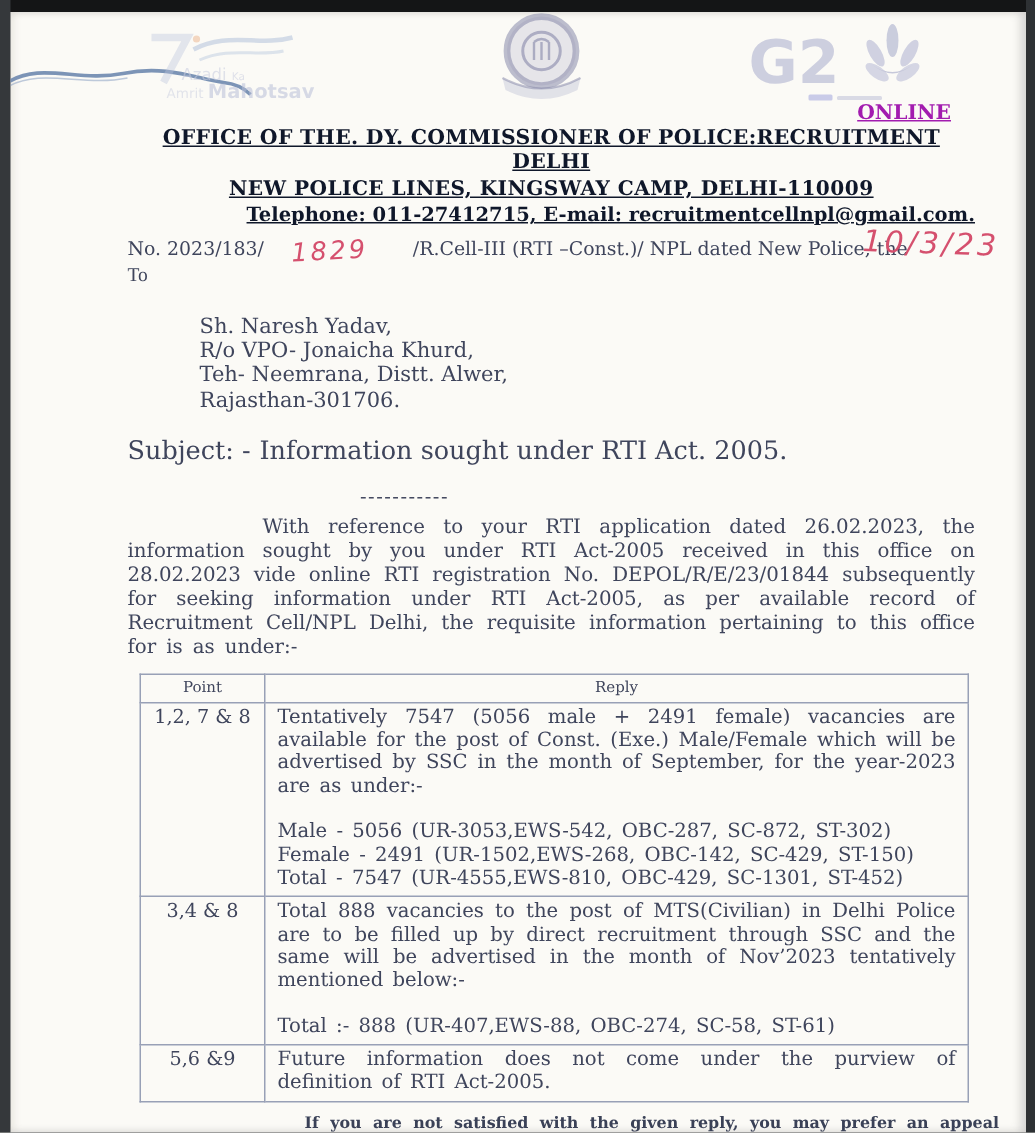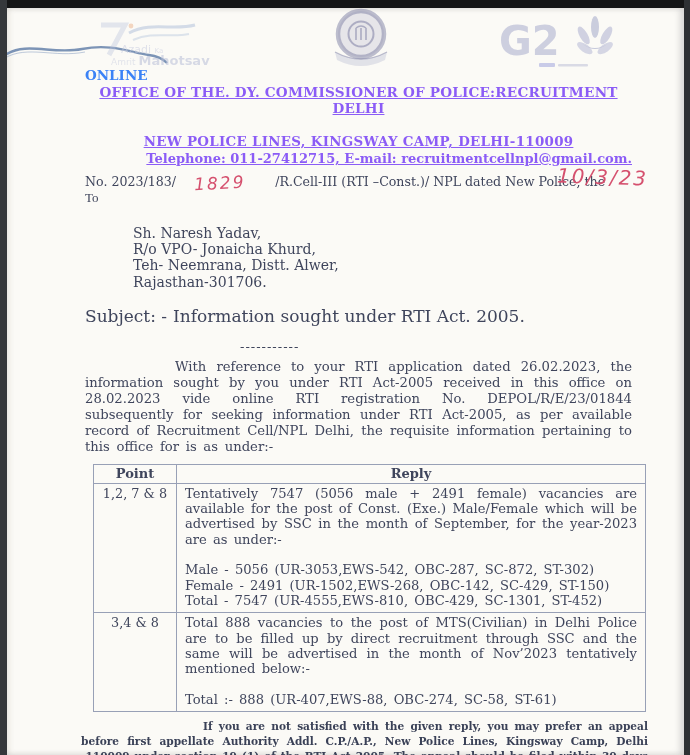--- a/index.html
+++ b/index.html
@@ -2,34 +2,34 @@
 <html><head>
 <meta charset="utf-8">
 <style>
   html,body{margin:0;padding:0;}
   body{width:690px;height:755px;overflow:hidden;background:#1b1c1e;position:relative;
        font-family:"DejaVu Serif","Liberation Serif",serif;}
   .scan-bar-top{position:absolute;left:0;top:0;width:690px;height:8px;background:#141516;}
   .scan-strip-left{position:absolute;left:0;top:0;width:7px;height:755px;background:#35383b;}
   .scan-strip-right{position:absolute;right:0;top:0;width:6px;height:755px;background:#2e3134;}
   .paper{position:absolute;left:7px;top:8px;right:6px;bottom:0;background:#fbfaf6;
-         box-sizing:border-box;padding:0 52px 0 78px;color:#3f455c;
+         box-sizing:border-box;padding:0 34px 0 78px;color:#3f455c;
          box-shadow:inset -4px 0 6px rgba(60,60,70,.18), inset 3px 0 5px rgba(120,110,90,.10);}
   .thread{position:absolute;left:0;top:27px;pointer-events:none;}
 
   .logo-row{position:relative;height:56px;margin-top:3px;}
   .logo-azadi{position:absolute;left:10px;top:4px;}
   .logo-emblem{position:absolute;left:228px;top:-3px;}
   .logo-g20{position:absolute;left:412px;top:2px;}
 
-  .online{ text-align:left;padding-right:16px;font-weight:bold;font-size:13.5px;
-           color:#3b82f6;margin-top:0;}
-  .title{ text-align:center;font-weight:bold;color:#8b5cf6;text-decoration:underline;}
+  .online{ text-align:right;padding-right:16px;font-weight:bold;font-size:13.5px;
+           text-decoration:underline;color:#a21caf;margin-top:0;}
+  .title{ text-align:center;font-weight:bold;color:#0f172a;text-decoration:underline;}
   .t1{font-size:13.6px;margin-top:1px;letter-spacing:.2px;}
-  .t2{font-size:13.4px;margin-top:17px;letter-spacing:.3px;}
+  .t2{font-size:13.4px;margin-top:2px;letter-spacing:.3px;}
   .contact{font-size:13px;margin-top:2px;text-align:right;}
 
   .ref{position:relative;margin-top:4px;font-size:12.6px;height:20px;white-space:nowrap;}
   .hw{color:#d5506e;font-style:italic;font-family:"DejaVu Sans",sans-serif;}
   .hw-number{display:inline-block;font-size:17px;letter-spacing:2px;margin:0 30px 0 18px;
              transform:rotate(-3deg) translateY(3px);}
   .hw-date{position:absolute;right:-16px;top:-5px;font-size:20px;letter-spacing:2px;
            transform:rotate(2deg);}
   .to-label{font-size:13px;font-family:Liberation Serif, serif;}
 
@@ -37,21 +37,21 @@
   .subj{display:flex;margin-top:16px;font-size:17px;}
   .subj-label{width:88px;flex:none;}
   .divider{margin:13px 0 0 155px;font-size:13px;letter-spacing:1px;height:14px;}
 
   .para{margin-top:6px;font-size:13.2px;line-height:1.21;text-align:justify;text-indent:90px;
         word-spacing:2.5px;}
 
   table.rti{margin:9px 0 0 8px;width:553px;border-collapse:collapse;font-size:13.1px;
             color:#3f455c;}
   table.rti th,table.rti td{border:1px solid #98a0b6;}
-  table.rti th{font-weight:bold;font-size:13px;height:18px;padding:0;}
+  table.rti th{font-weight:normal;font-size:10px;height:18px;padding:0;}
   td.point{width:78px;text-align:center;vertical-align:top;padding:2px 2px 0 2px;font-size:12.8px;}
   td.reply{padding:2px 8px 4px 8px;text-align:justify;white-space:pre-line;line-height:1.17;
            word-spacing:2px;vertical-align:top;}
 
   .note{margin:7px -16px 0 -4px;font-size:10.6px;font-weight:bold;color:#3a4157;
         text-align:justify;text-indent:122px;line-height:1.42;word-spacing:1px;}
 </style>
 </head>
 <body>
 
@@ -141,18 +141,22 @@
 Male - 5056 (UR-3053,EWS-542, OBC-287, SC-872, ST-302)
 Female - 2491 (UR-1502,EWS-268, OBC-142, SC-429, ST-150)
 Total - 7547 (UR-4555,EWS-810, OBC-429, SC-1301, ST-452)</td>
     </tr>
     <tr>
       <td class="point">3,4 &amp; 8</td>
       <td class="reply">Total 888 vacancies to the post of MTS(Civilian) in Delhi Police are to be filled up by direct recruitment through SSC and the same will be advertised in the month of Nov’2023 tentatively mentioned below:-
 
 Total :- 888 (UR-407,EWS-88, OBC-274, SC-58, ST-61)</td>
     </tr>
+    <tr>
+      <td class="point">5,6 &amp;9</td>
+      <td class="reply">Future information does not come under the purview of definition of RTI Act-2005.</td>
+    </tr>
   </tbody>
     </table>
 
   <div class="note">If you are not satisfied with the given reply, you may prefer an appeal before first appellate Authority Addl. C.P./A.P., New Police Lines, Kingsway  Camp, Delhi -110009 under section 19 (1) of the RTI Act 2005.  The appeal should be filed within 30 days of receipt of the reply, if requires.</div>
 
 </div>
 
 </body></html>

